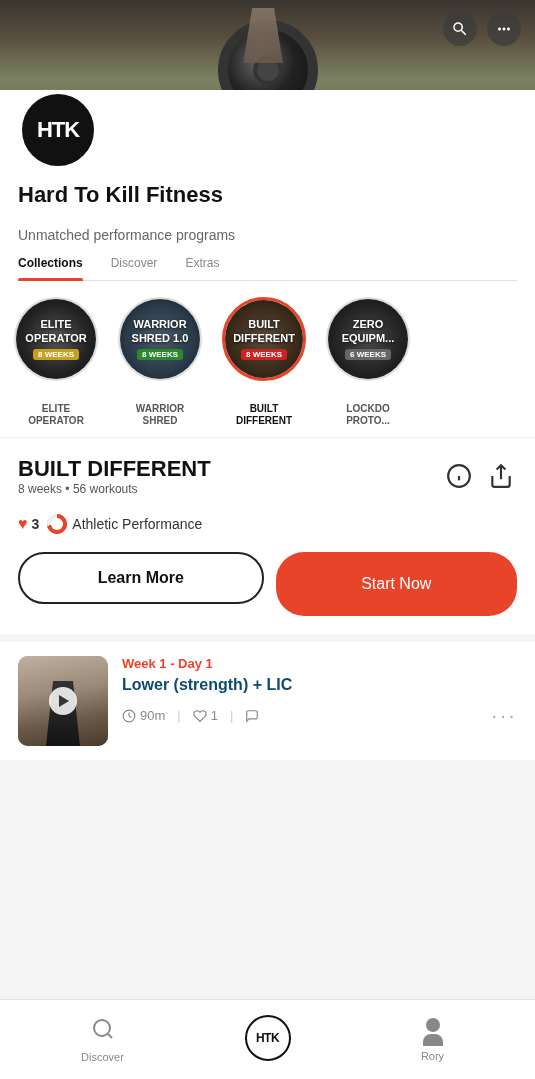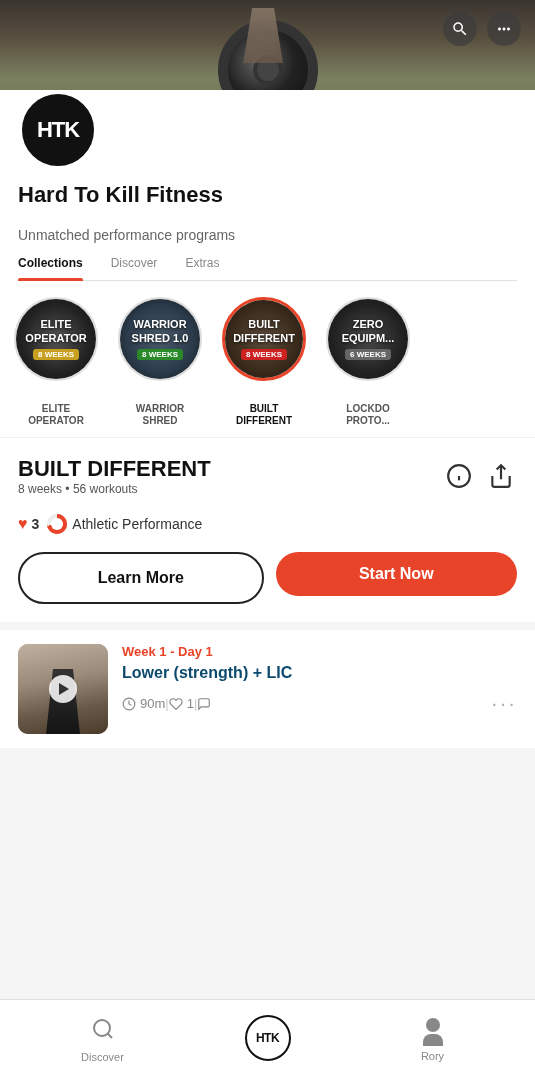--- a/index.html
+++ b/index.html
@@ -299,26 +299,26 @@
       font-size: 16px;
       font-weight: 700;
       color: #111;
       cursor: pointer;
       display: flex;
       align-items: center;
       justify-content: center;
     }
     .btn-start-now {
       flex: 1;
-      height: 44px;
+      height: 64px;
       border: none;
       border-radius: 28px;
       background: #e8442a;
       font-size: 16px;
-      font-weight: 700;
+      font-weight: 400;
       color: #fff;
       cursor: pointer;
       display: flex;
       align-items: center;
       justify-content: center;
     }
 
     
     .workout-section {
       background: #fff;
@@ -381,20 +381,21 @@
     }
     .workout-name {
       font-size: 16px;
       font-weight: 800;
       color: #0c4a6e;
       line-height: 1.2;
     }
     .workout-meta-row {
       display: flex;
       align-items: center;
+      gap: 12px;
       margin-top: 6px;
       color: #888;
       font-size: 13px;
     }
     .workout-meta-item {
       display: flex;
       align-items: center;
       gap: 4px;
     }
     .workout-meta-divider {

